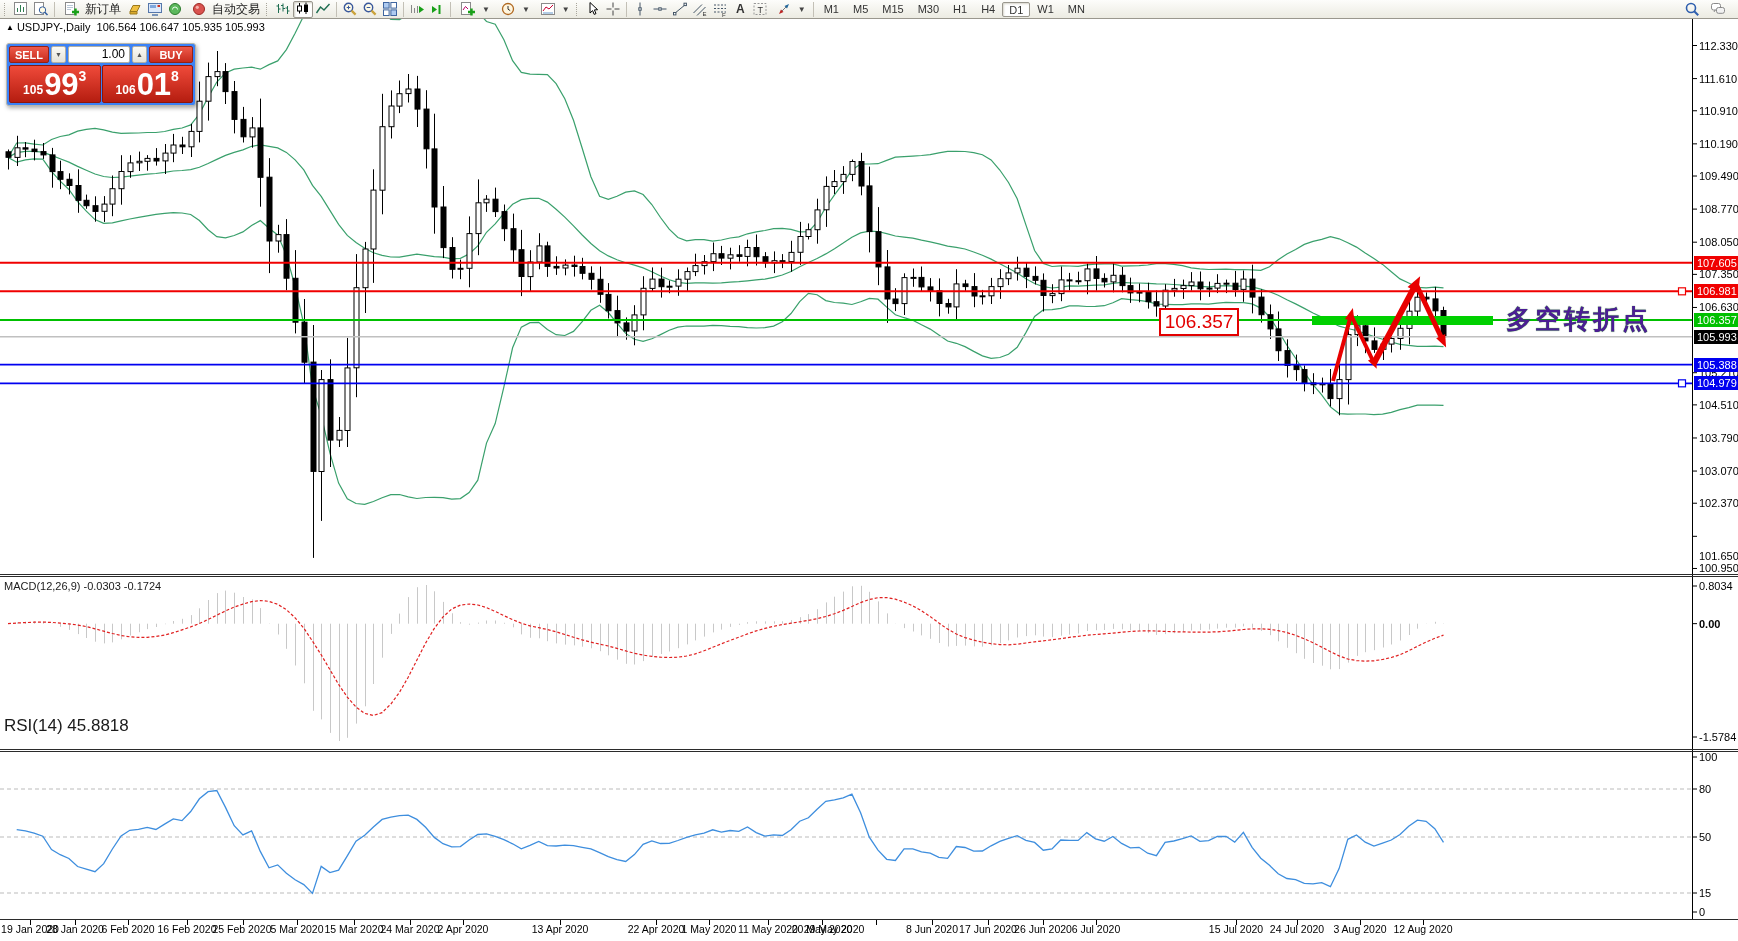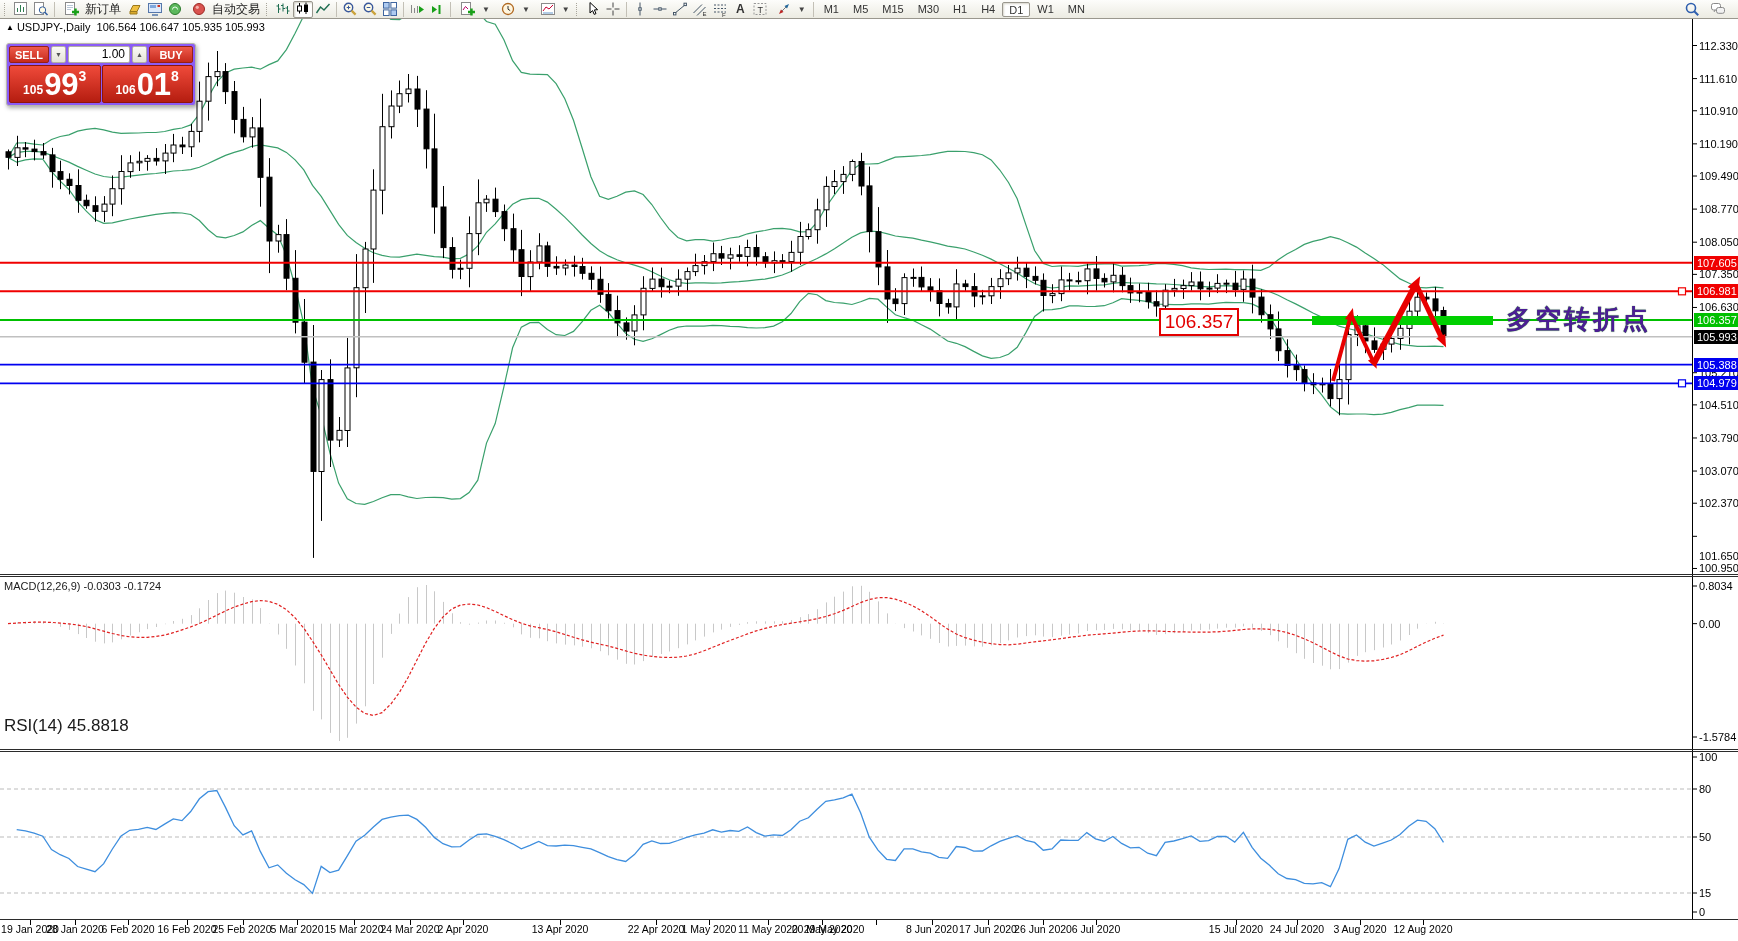--- a/index.html
+++ b/index.html
@@ -19,21 +19,21 @@
   .dd{font-size:8px;color:#444;margin-left:1px;}
   .tf{font-size:11px;color:#333;padding:1px 7px;height:15px;line-height:14px;flex:0 0 auto;}
   .tf.active{background:#fff;border:1px solid #9a978e;box-shadow:inset 1px 1px 2px #d8d6cc;box-sizing:border-box;border-radius:2px;padding:0 6px;}
   #tb-right{margin-left:auto;display:flex;align-items:center;gap:6px;padding-right:8px;}
   
   #chart-svg{position:absolute;left:0;top:0;}
   
   #ohlc-line{left:6px;top:21px;font-size:11px;color:#000;white-space:nowrap;}
   #ohlc-line .tri{font-size:8px;position:relative;top:-1px;margin-right:3px;}
   #trade-panel{left:6px;top:43px;width:184px;box-shadow:1px 2px 4px rgba(0,0,0,.35);
-     background:#8b5cf6;border:1px solid #b9b6ab;border-radius:3px;padding:2px;}
+     background:#3b82f6;border:1px solid #b9b6ab;border-radius:3px;padding:2px;}
   #tp-row1{display:flex;gap:2px;height:17px;}
   .tp-btn{flex:0 0 40px;background:linear-gradient(#ee5a4b,#c62a1c);color:#fff;font-size:11px;
      font-weight:bold;text-align:center;line-height:17px;border:1px solid #952015;border-radius:2px;box-sizing:border-box;}
   .tp-btn.buy{flex:0 0 44px;}
   .tp-spin{flex:0 0 15px;background:linear-gradient(#fbfaf6,#e4e2d8);border:1px solid #b2afa4;
      border-radius:2px;font-size:7px;text-align:center;line-height:15px;color:#555;box-sizing:border-box;}
   #tp-vol{flex:1;background:#fff;border:1px solid #b2afa4;border-radius:2px;font-size:12px;
      text-align:right;padding:0 4px;line-height:15px;color:#000;box-sizing:border-box;}
   #tp-row2{display:flex;gap:1px;height:38px;margin-top:2px;}
   .tp-quote{flex:1;background:linear-gradient(#ef4a3a,#b51d10);color:#fff;display:flex;
@@ -964,21 +964,21 @@
       <div class="tlabel" style="left: 1236px;">15 Jul 2020</div>
       <div class="tlabel" style="left: 1297px;">24 Jul 2020</div>
       <div class="tlabel" style="left: 1360px;">3 Aug 2020</div>
       <div class="tlabel" style="left: 1423px;">12 Aug 2020</div>
     </div>
 
   <div id="macd-label" class="abs">MACD(12,26,9) -0.0303 -0.1724</div>
   <div id="rsi-label" class="abs">RSI(14) 45.8818</div>
 
   <div class="ytick" style="top:586px">0.8034</div>
-  <div class="ytick" id="macd-zero" style="top: 624px;">0.00</div>
+  <div class="ytick" id="macd-zero" style="top: 624px; font-weight: bold;">0.00</div>
   <div class="ytick" style="top:737px">-1.5784</div>
   <div id="rsi-scale">
       <div class="ytick" style="top: 757px;">100</div>
       <div class="ytick" style="top: 789px;">80</div>
       <div class="ytick" style="top: 837px;">50</div>
       <div class="ytick" style="top: 893px;">15</div>
       <div class="ytick" style="top: 912px;">0</div>
     </div>
 
   <div id="price-box" class="abs">106.357</div>

